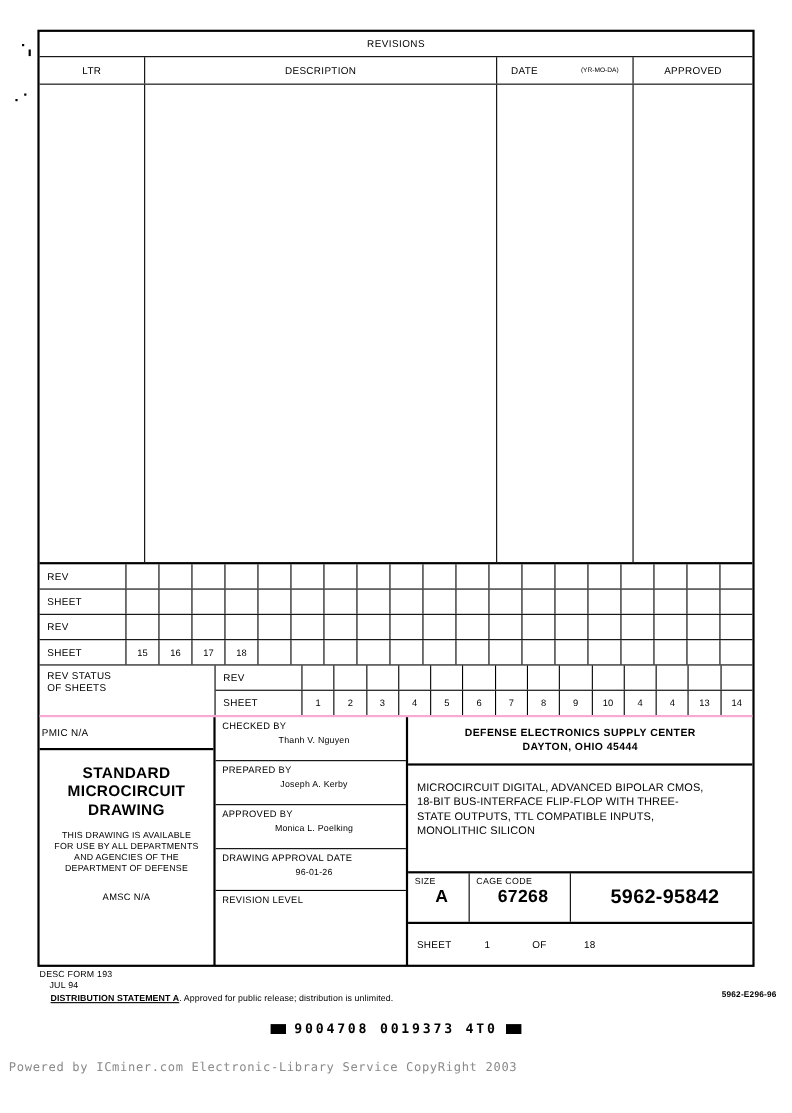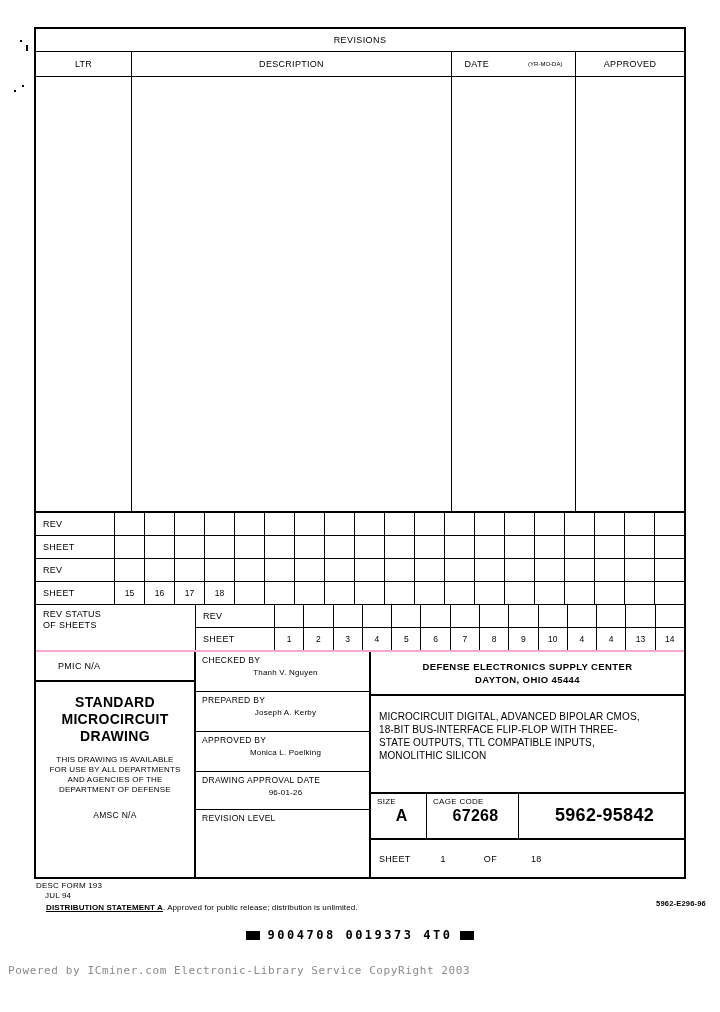--- a/index.html
+++ b/index.html
@@ -159,21 +159,21 @@
     border-right: 2px solid #000;
     box-sizing: border-box;
     display: flex;
     flex-direction: column;
   }
   .pmic {
     height: 28px;
     border-bottom: 2px solid #000;
     display: flex;
     align-items: center;
-    padding-left: 22px;
+    padding-left: 2px;
     font-size: 9px;
     letter-spacing: .3px;
   }
   .smd-box {
     flex: 1;
     padding-top: 12px;
     text-align: center;
   }
   .smd-title {
     font-size: 14px;

